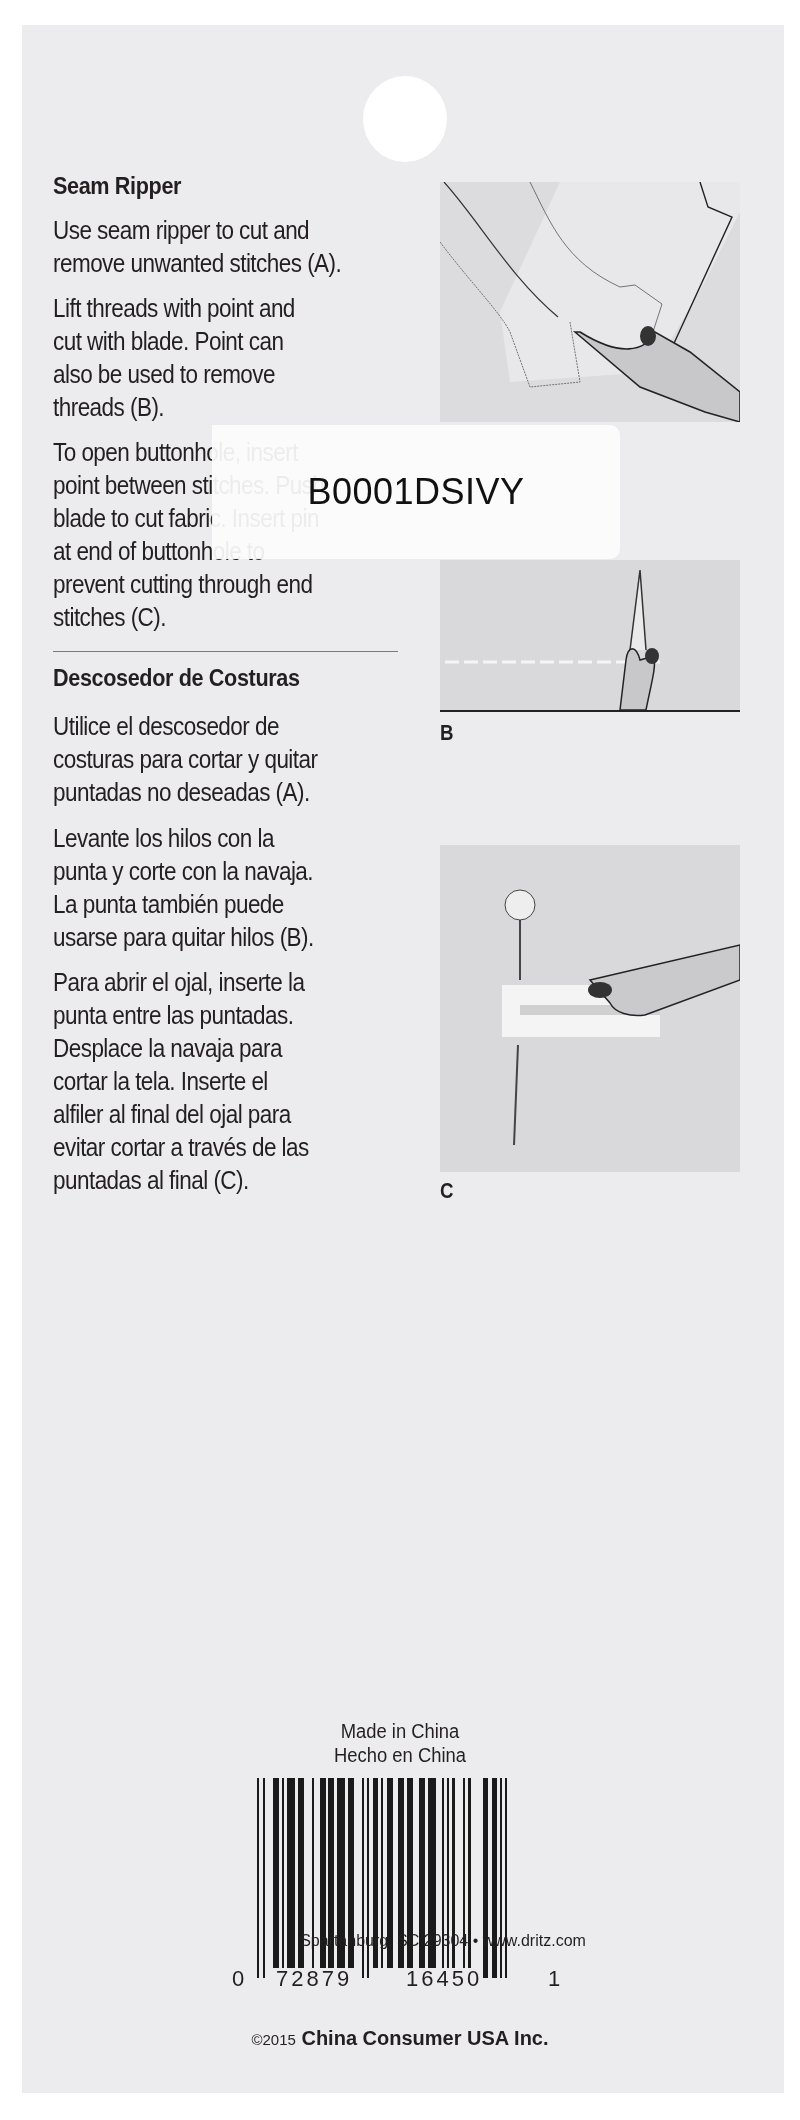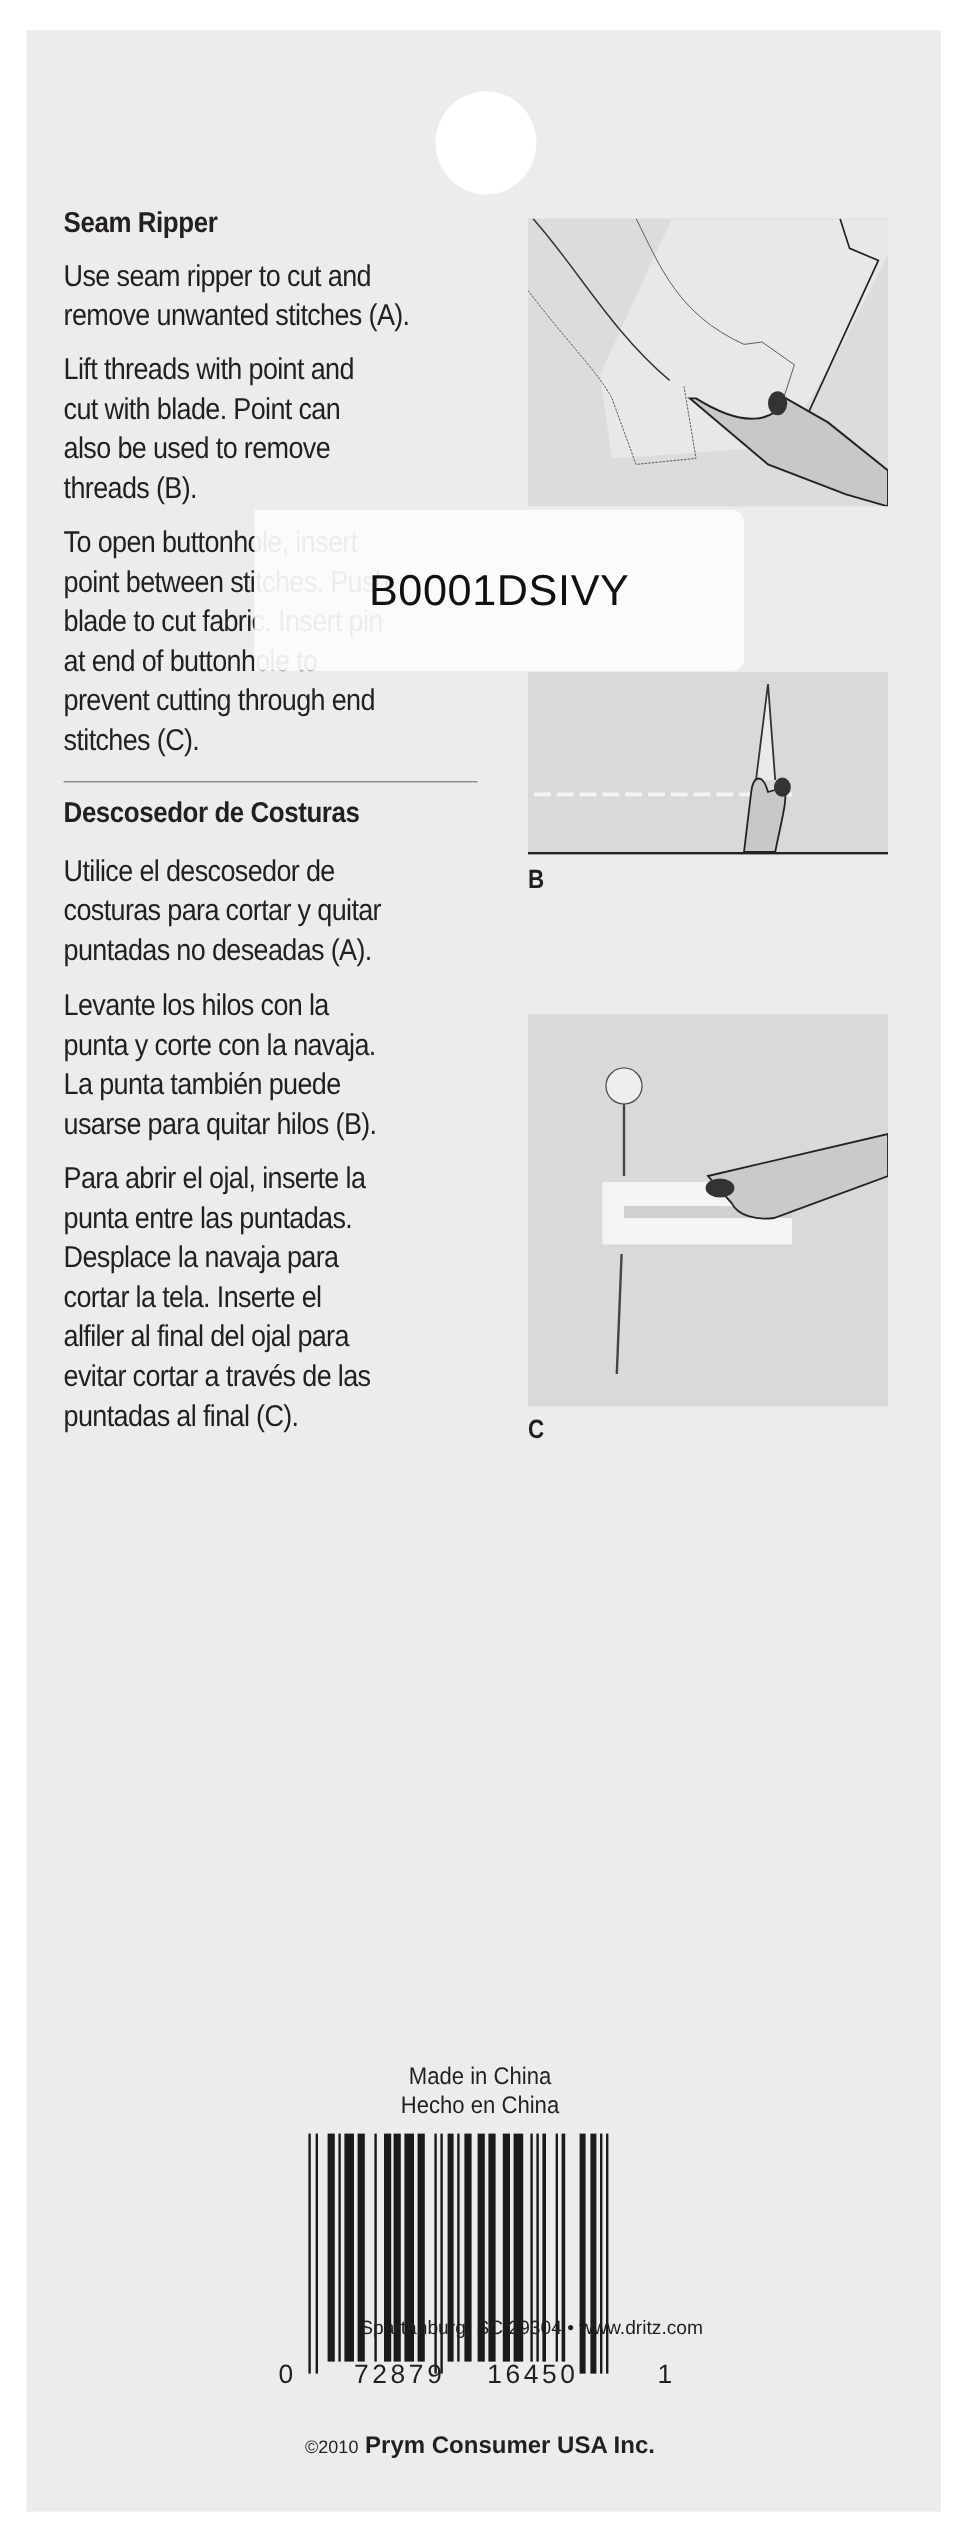--- a/index.html
+++ b/index.html
@@ -167,22 +167,22 @@
     <div class="gap" style="width:4px;"></div>
   <div class="bar" style="width:5px; height:200px;"></div>
     <div class="gap" style="width:3px;"></div>
   <div class="bar" style="width:2px; height:200px;"></div>
     <div class="gap" style="width:3px;"></div>
   <div class="bar" style="width:2px; height:200px;"></div>
 </div>
 
 <div style="position:absolute; top:1966px; left:232px; width:330px; height:26px; font-size:22px; letter-spacing:1px;">
   <span style="position:absolute; left:0;">0</span>
-  <span style="position:absolute; left:63px; letter-spacing:3px;">72879</span>
+  <span style="position:absolute; left:44px; letter-spacing:3px;">72879</span>
   <span style="position:absolute; left:174px; letter-spacing:3px;">16450</span>
   <span style="position:absolute; left:316px;">1</span>
 </div>
 
 <div class="center" style="top:2027px; font-size:20px;">
-  <span style="font-size:15px;">©2010</span>
-  <span style="font-weight:bold;">Prym Consumer USA Inc.</span>
+  <span style="font-size:15px;">©2015</span>
+  <span style="font-weight:bold;">China Consumer USA Inc.</span>
 </div>
 <div class="center" style="top:1932px; font-size:16px;margin-left:43px;">Spartanburg, SC 29304 • www.dritz.com</div>
 
 </body></html>

